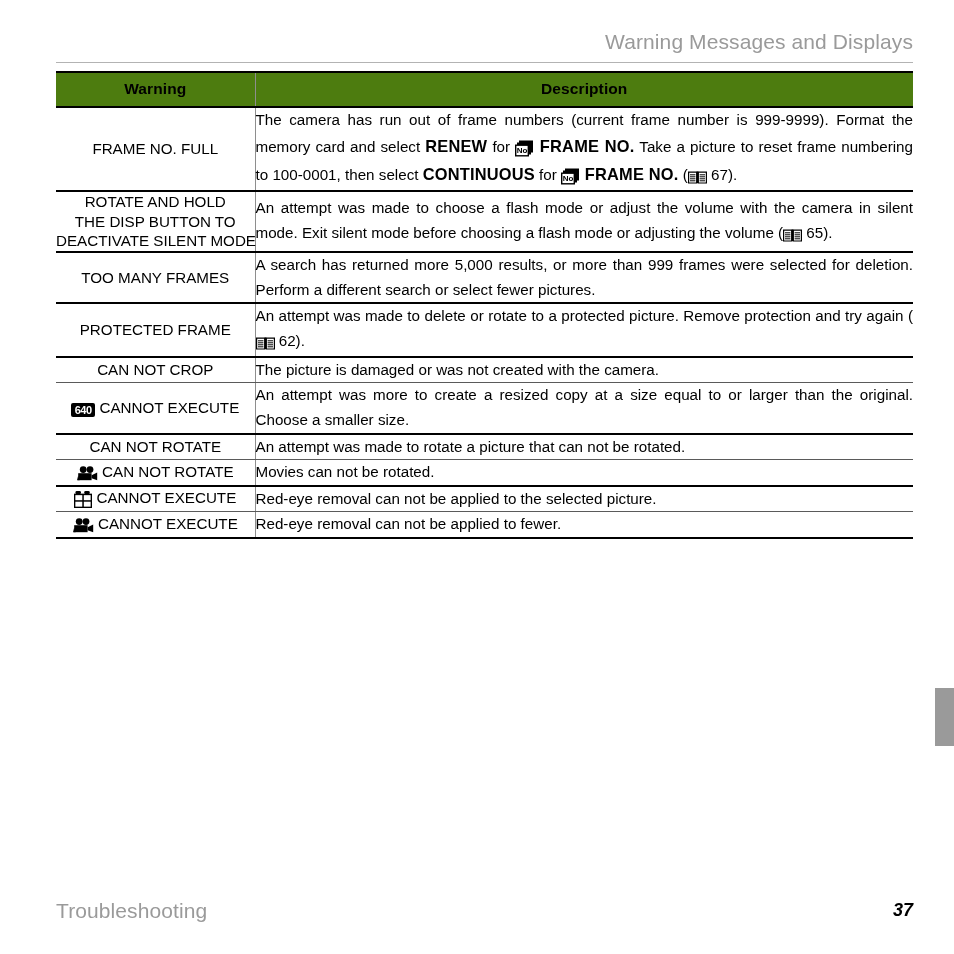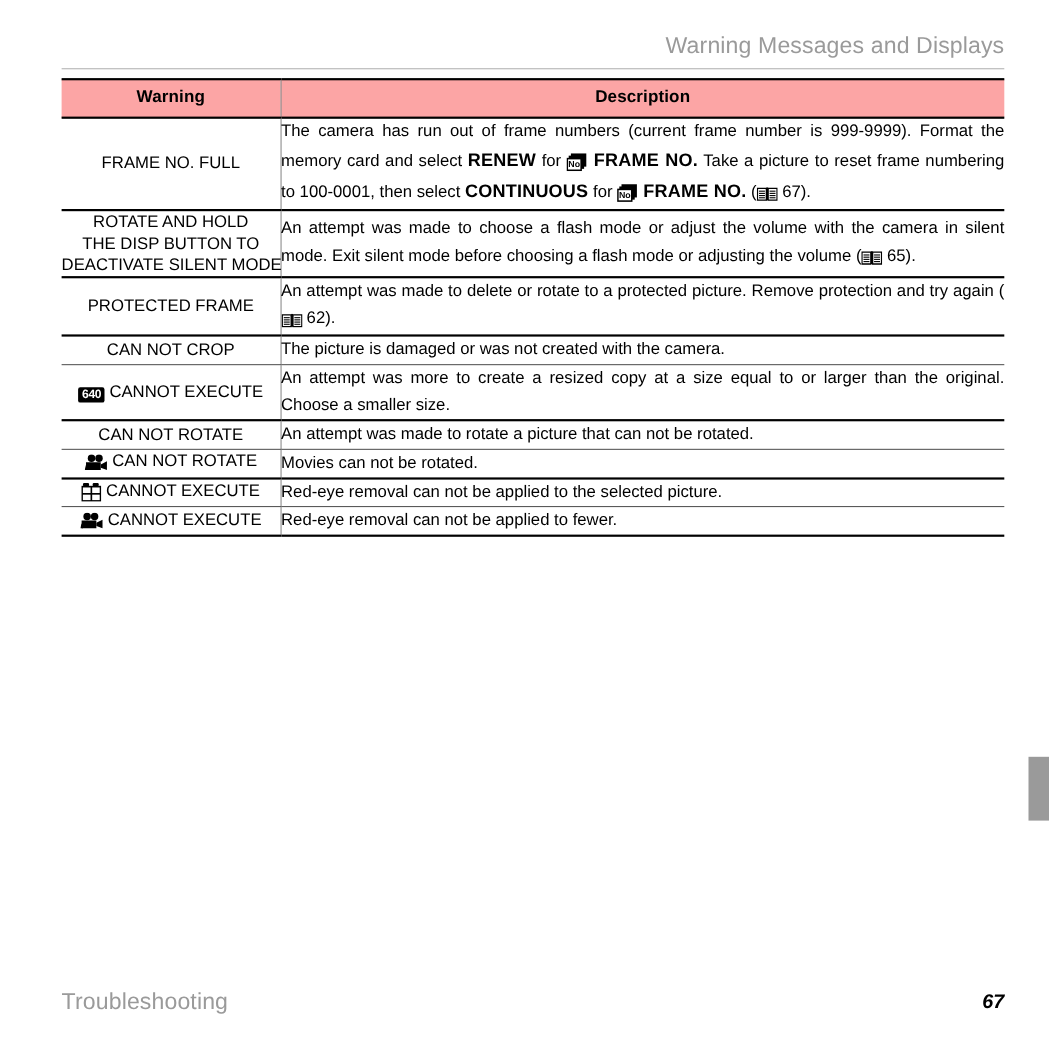--- a/index.html
+++ b/index.html
@@ -51,21 +51,21 @@
   }
   table.warn-table {
     border-collapse: collapse;
     width: 857px;
     table-layout: fixed;
   }
   table.warn-table col.c-warn { width: 199px; }
   table.warn-table col.c-desc { width: 658px; }
 
   .warn-table thead th {
-    background: #fca5a5;
+    background: #4d7c0f;
     font-size: 15.5px;
     font-weight: bold;
     text-align: center;
     padding: 7px 4px 8px 4px;
     border-top: 2.2px solid #000;
     border-bottom: 2.2px solid #000;
     letter-spacing: 0.1px;
   }
   .warn-table thead th.th-warn { border-right: 1px solid #8e8e8e; }
 
@@ -248,20 +248,24 @@
                   <rect x="2.0" y="8.3" width="5.4" height="1"></rect>
                   <rect x="2.0" y="10.3" width="5.4" height="1"></rect>
                   <rect x="11.6" y="4.3" width="5.4" height="1"></rect>
                   <rect x="11.6" y="6.3" width="5.4" height="1"></rect>
                   <rect x="11.6" y="8.3" width="5.4" height="1"></rect>
                   <rect x="11.6" y="10.3" width="5.4" height="1"></rect>
                 </g>
               </svg></span> 65).</td>
         </tr>
         <tr class="thick-under">
+          <td class="cell-warn"><span class="wlines"><span>TOO MANY FRAMES</span></span></td>
+          <td class="cell-desc">A search has returned more 5,000 results, or more than 999 frames were selected for deletion. Perform a different search or select fewer pictures.</td>
+        </tr>
+        <tr class="thick-under">
           <td class="cell-warn"><span class="wlines"><span>PROTECTED FRAME</span></span></td>
           <td class="cell-desc">An attempt was made to delete or rotate to a protected picture.  Remove protection and try again (<span class="ico"><svg class="ico-book" viewBox="0 0 19 14">
                 <path d="M0.6 2.2 H8.7 V13 H0.6 Z" fill="#fff" stroke="#000" stroke-width="1.2"></path>
                 <path d="M10.3 2.2 H18.4 V13 H10.3 Z" fill="#fff" stroke="#000" stroke-width="1.2"></path>
                 <rect x="8.7" y="1.4" width="1.6" height="11.6" fill="#000"></rect>
                 <g fill="#000">
                   <rect x="2.0" y="4.3" width="5.4" height="1"></rect>
                   <rect x="2.0" y="6.3" width="5.4" height="1"></rect>
                   <rect x="2.0" y="8.3" width="5.4" height="1"></rect>
                   <rect x="2.0" y="10.3" width="5.4" height="1"></rect>
@@ -315,14 +319,14 @@
           <td class="cell-desc one-line">Red-eye removal can not be applied to fewer.</td>
         </tr>
       </tbody>
   </table>
 </div>
 
 <div class="chapter-tab"></div>
 
 <div class="page-footer">
   <div class="footer-chapter">Troubleshooting</div>
-  <div class="footer-page">67</div>
+  <div class="footer-page">37</div>
 </div>
 
 </body></html>

